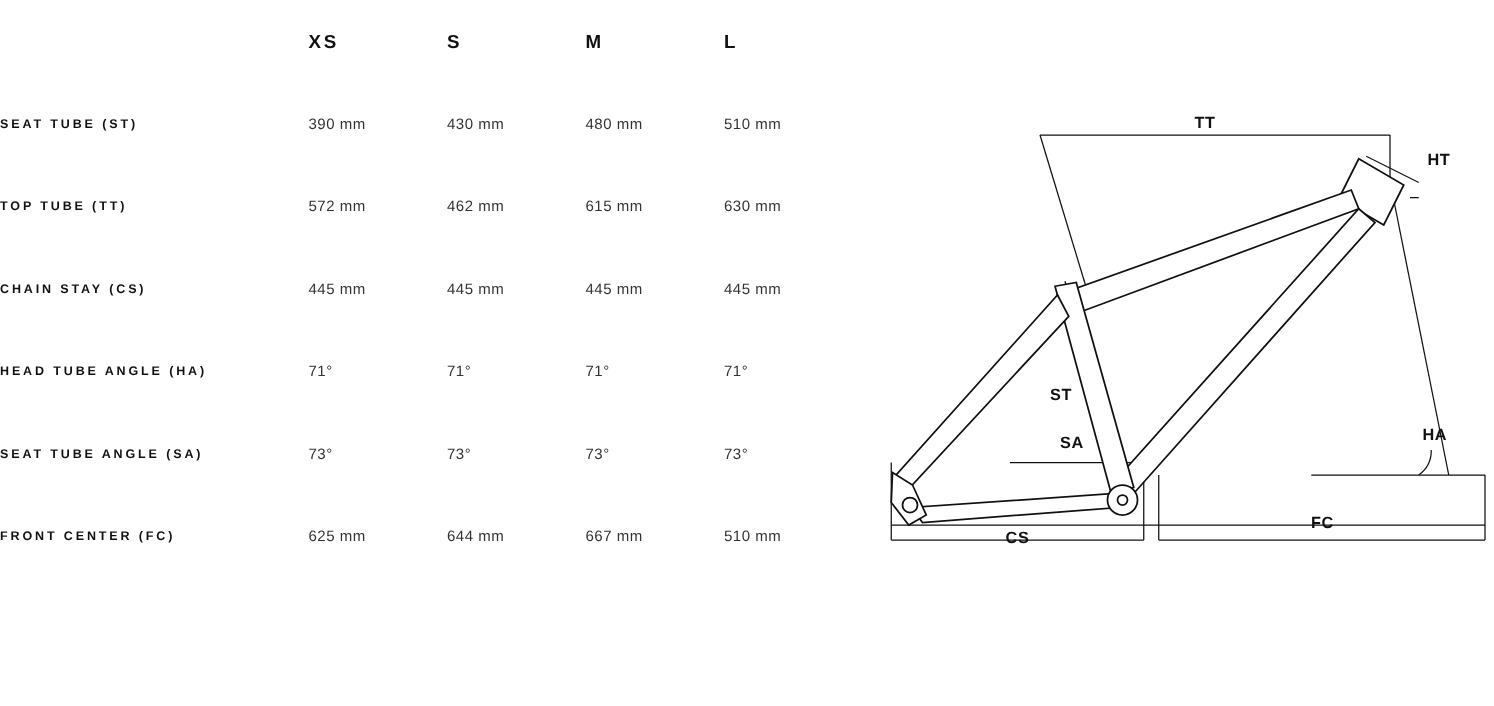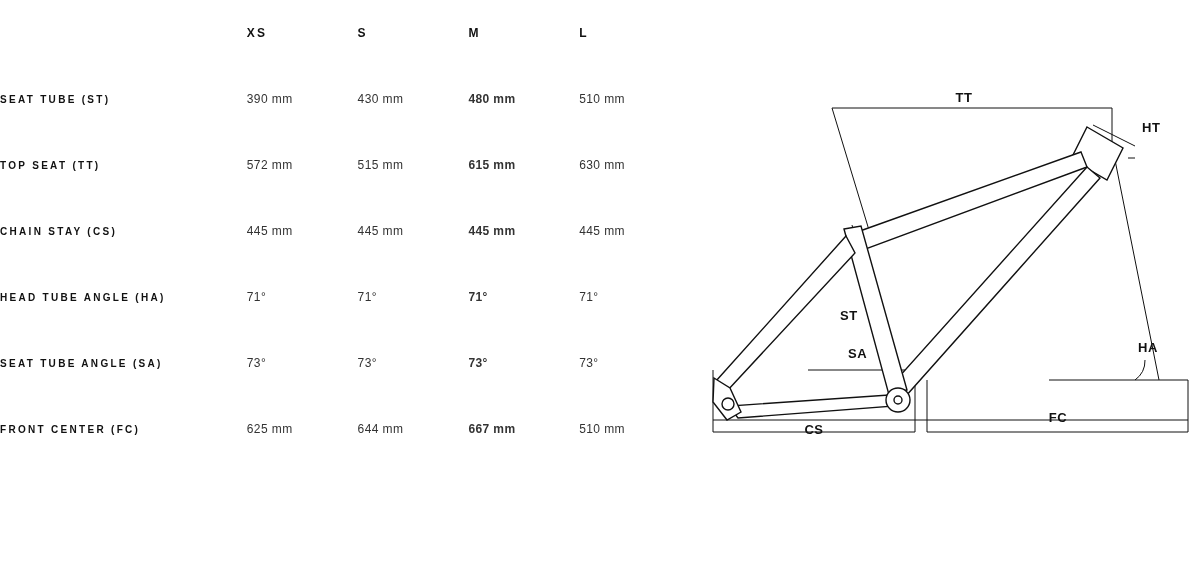--- a/index.html
+++ b/index.html
@@ -38,21 +38,21 @@
     text-align: left;
     vertical-align: middle;
     padding: 0;
   }
   .col-label { width: 245px; }
   .col-size  { width: 110px; }
 
   .head-row th {
     height: 66px;
     font-weight: bold;
-    font-size: 12px;
+    font-size: 15px;
     letter-spacing: 2.2px;
     color: #111;
     padding-left: 0;
   }
   .head-row .col-label { font-size: 0; }
 
   .row-label {
     font-size: 10px;
     font-weight: bold;
     letter-spacing: 2.3px;
@@ -63,21 +63,21 @@
   .row-value {
     font-size: 12px;
     letter-spacing: 0.4px;
     color: #333;
   }
   tbody tr { height: 66px; }
 
   
   .c0 { padding-left: 0px; }
   .c1 { padding-left: 0px; }
-  .c2 { padding-left: 0px; font-weight: bold; }
+  .c2 { padding-left: 0px; }
   .c3 { padding-left: 0px; }
 
   
   .diagram {
     position: absolute;
     left: 683px;
     top: 40px;
     width: 530px;
     height: 430px;
   }
@@ -110,23 +110,23 @@
       </thead>
       <tbody>
         <tr>
           <td class="row-label">SEAT TUBE (ST)</td>
           <td class="row-value c0">390 mm</td>
           <td class="row-value c1">430 mm</td>
           <td class="row-value c2">480 mm</td>
           <td class="row-value c3">510 mm</td>
         </tr>
         <tr>
-          <td class="row-label">TOP SEAT (TT)</td>
+          <td class="row-label">TOP TUBE (TT)</td>
           <td class="row-value c0">572 mm</td>
-          <td class="row-value c1">515 mm</td>
+          <td class="row-value c1">462 mm</td>
           <td class="row-value c2">615 mm</td>
           <td class="row-value c3">630 mm</td>
         </tr>
         <tr>
           <td class="row-label">CHAIN STAY (CS)</td>
           <td class="row-value c0">445 mm</td>
           <td class="row-value c1">445 mm</td>
           <td class="row-value c2">445 mm</td>
           <td class="row-value c3">445 mm</td>
         </tr>

